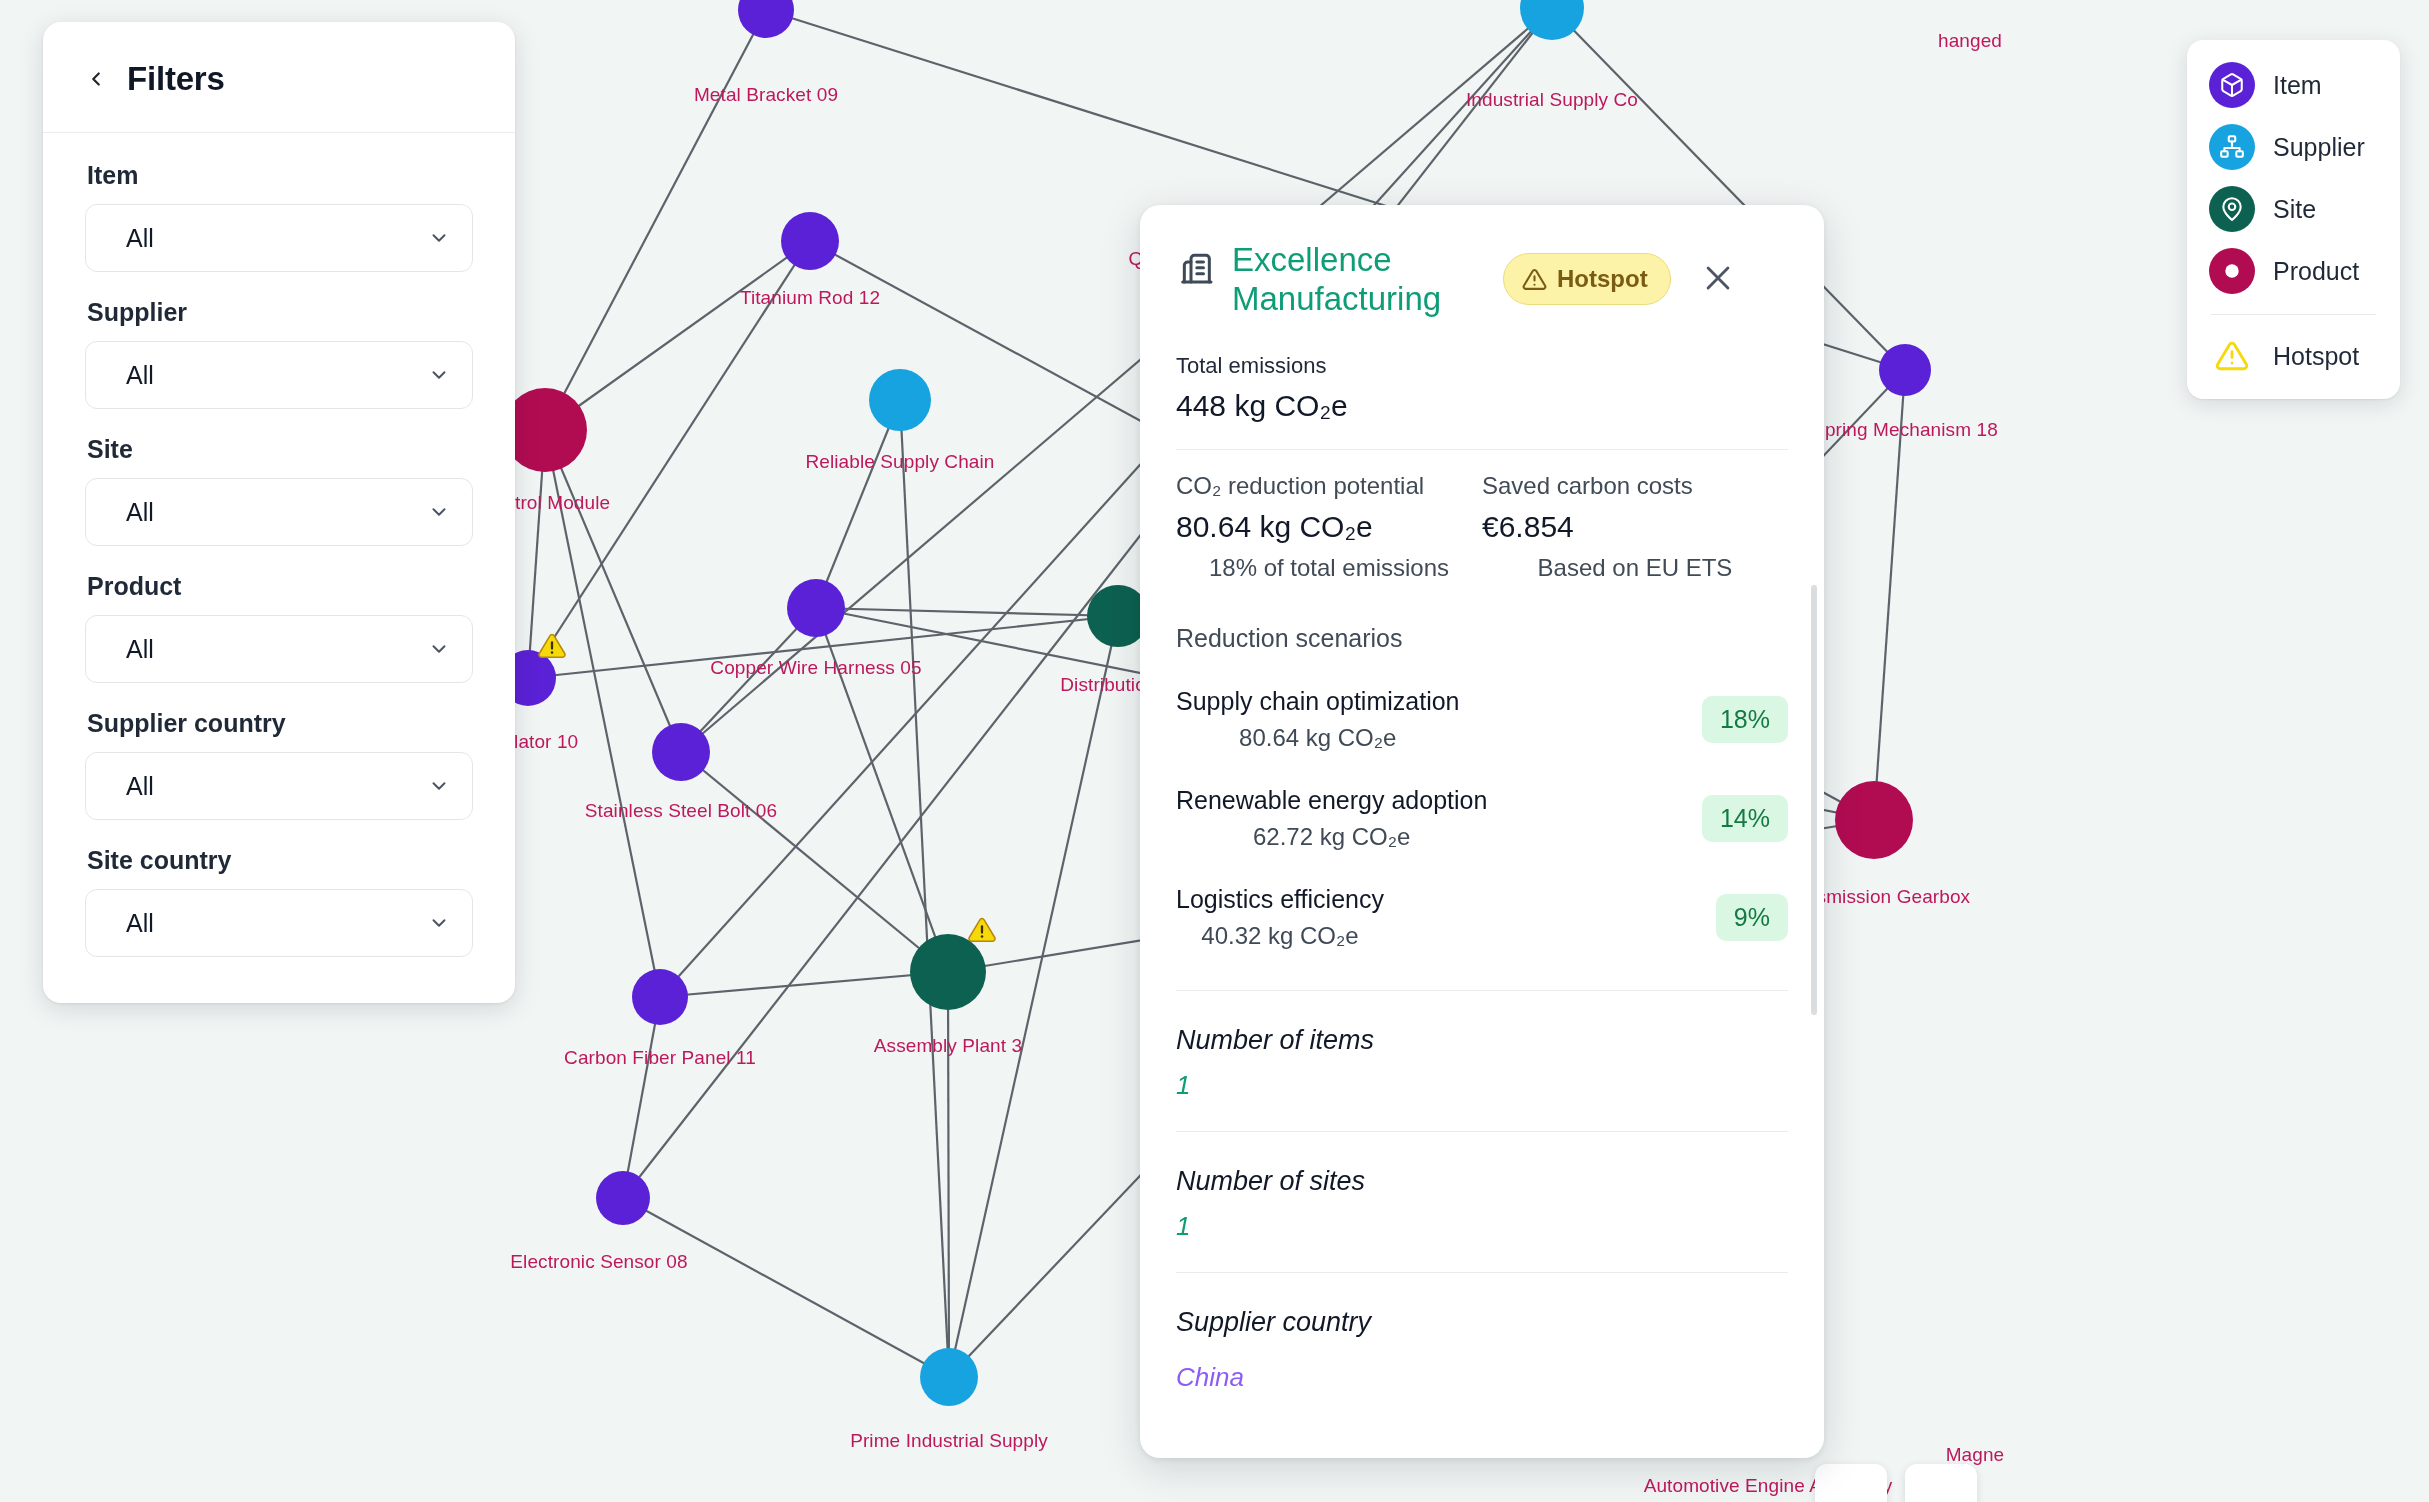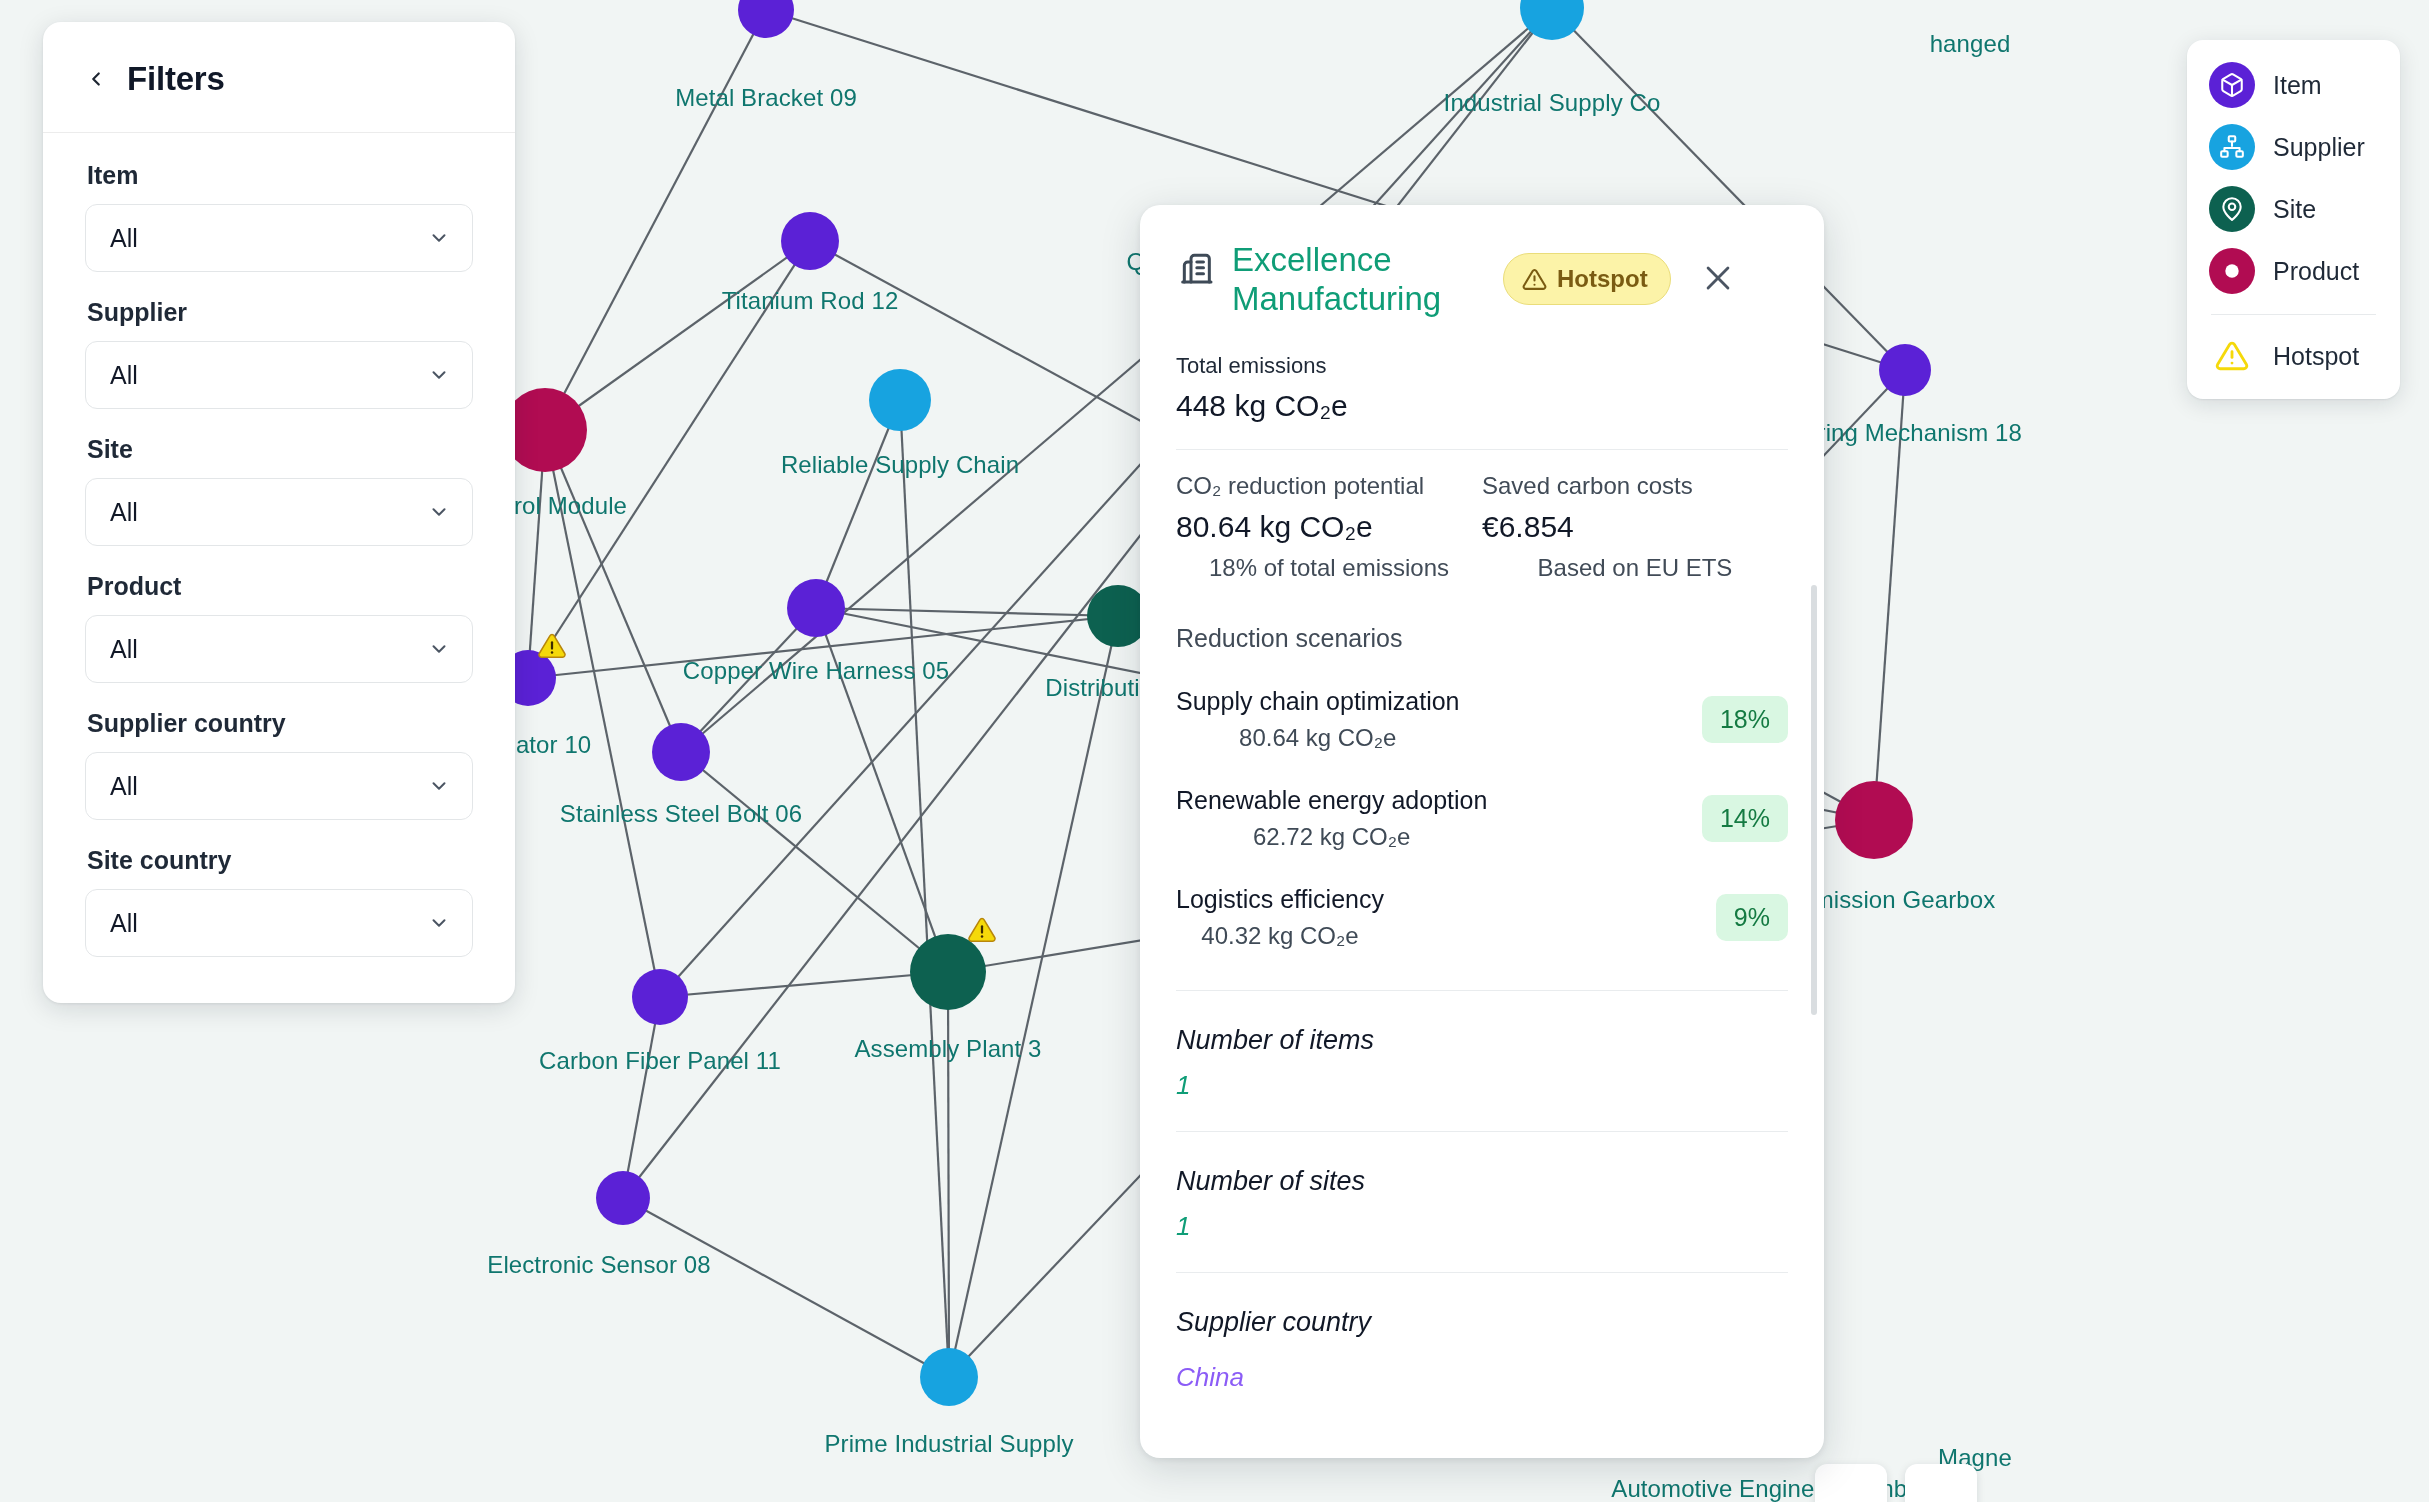--- a/index.html
+++ b/index.html
@@ -14,22 +14,22 @@
     position: relative;
     width: 2429px; height: 1502px;
     background: #f1f5f4;
     overflow: hidden;
   }
 
   
   #graph { position: absolute; inset: 0; }
   .node-label {
     position: absolute;
-    font-size: 24px;
-    color: #0f766e;
+    font-size: 19px;
+    color: #be185d;
     white-space: nowrap;
     transform: translateX(-50%);
     letter-spacing: .1px;
   }
   .warn-tri { position: absolute; transform: translate(-50%,-50%); }
 
   
   #filters {
     position: absolute;
     left: 43px; top: 22px;
@@ -58,21 +58,21 @@
     font-size: 25px; font-weight: 700; color: #1f2937;
     margin: 0 0 14px 2px;
   }
   .select-box {
     position: relative;
     height: 68px;
     border: 1px solid #e3e6e8;
     border-radius: 12px;
     background: #fff;
     display: flex; align-items: center;
-    padding: 0 24px;
+    padding: 0 40px;
     cursor: pointer;
   }
   .select-value { font-size: 25px; color: #111827; }
   .select-chev {
     position: absolute; right: 22px; top: 50%;
     transform: translateY(-50%);
     width: 22px; height: 22px; color: #4b5563;
   }
 
   

